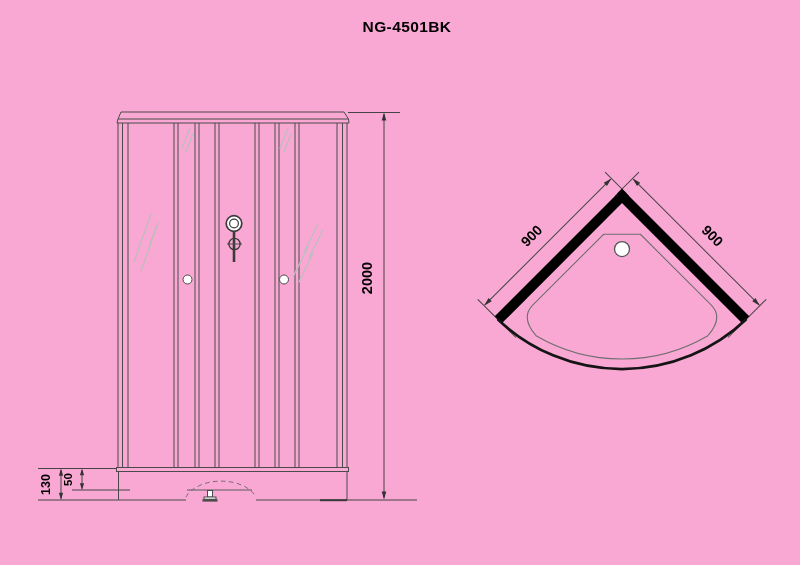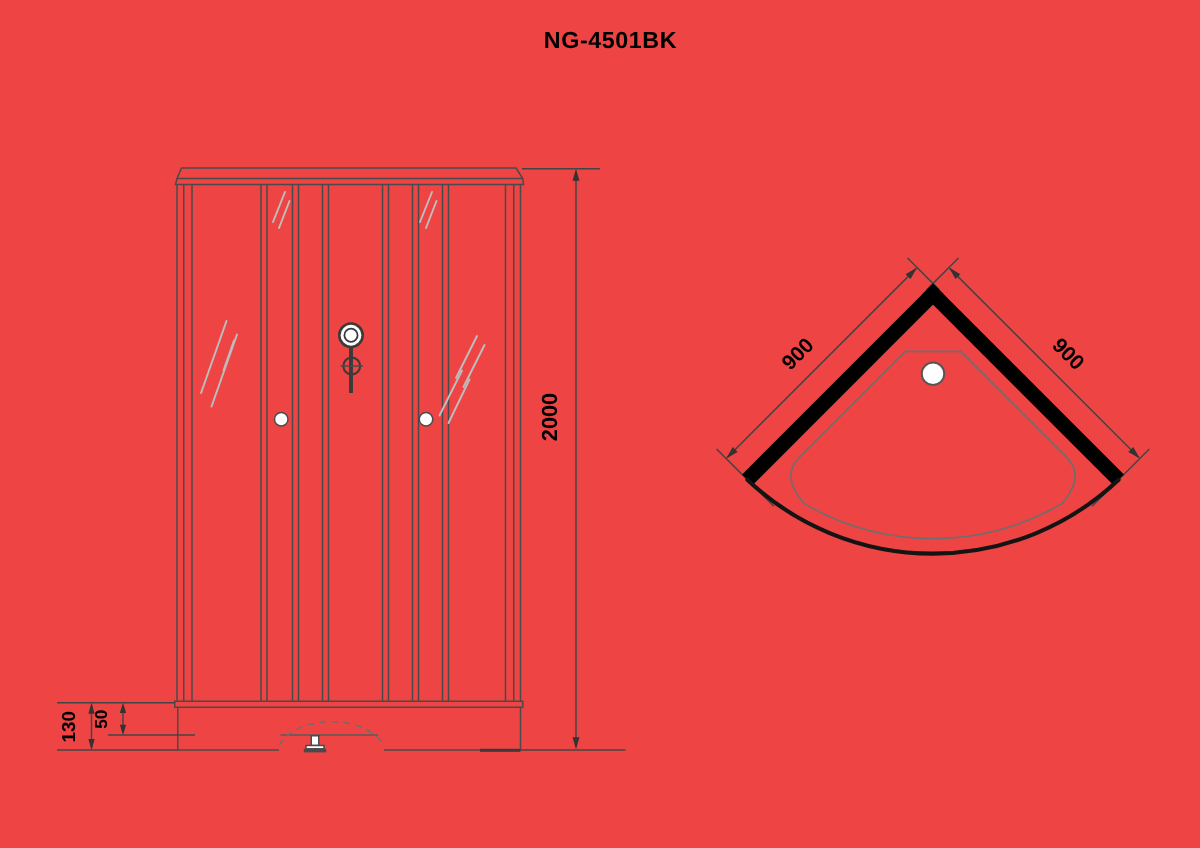--- a/index.html
+++ b/index.html
@@ -1,16 +1,16 @@
 <!DOCTYPE html>
 <html><head>
 <meta charset="utf-8">
 <style>
   html,body{margin:0;padding:0;background:#fff;}
-  .canvas{position:relative;width:800px;height:565px;background:#ef4444;overflow:hidden;
+  .canvas{position:relative;width:800px;height:565px;background:#f9a8d4;overflow:hidden;
           font-family:"Liberation Sans","DejaVu Sans",sans-serif;}
   svg{position:absolute;left:0;top:0;}
   .thin   {stroke:#4a4a4a;stroke-width:1;fill:none;}
   .thin2  {stroke:#5a5a5a;stroke-width:1;fill:none;}
   .hatch  {stroke:#bdbdbd;stroke-width:1.3;fill:none;stroke-linecap:round;}
   .dim    {stroke:#444444;stroke-width:1;fill:none;}
   .arrow  {fill:#333333;stroke:none;}
   .dimtxt {fill:#000000;font-weight:bold;}
   .walls  {fill:#000000;stroke:none;}
   .curve  {stroke:#141414;stroke-width:2.7;fill:none;stroke-linecap:round;}

